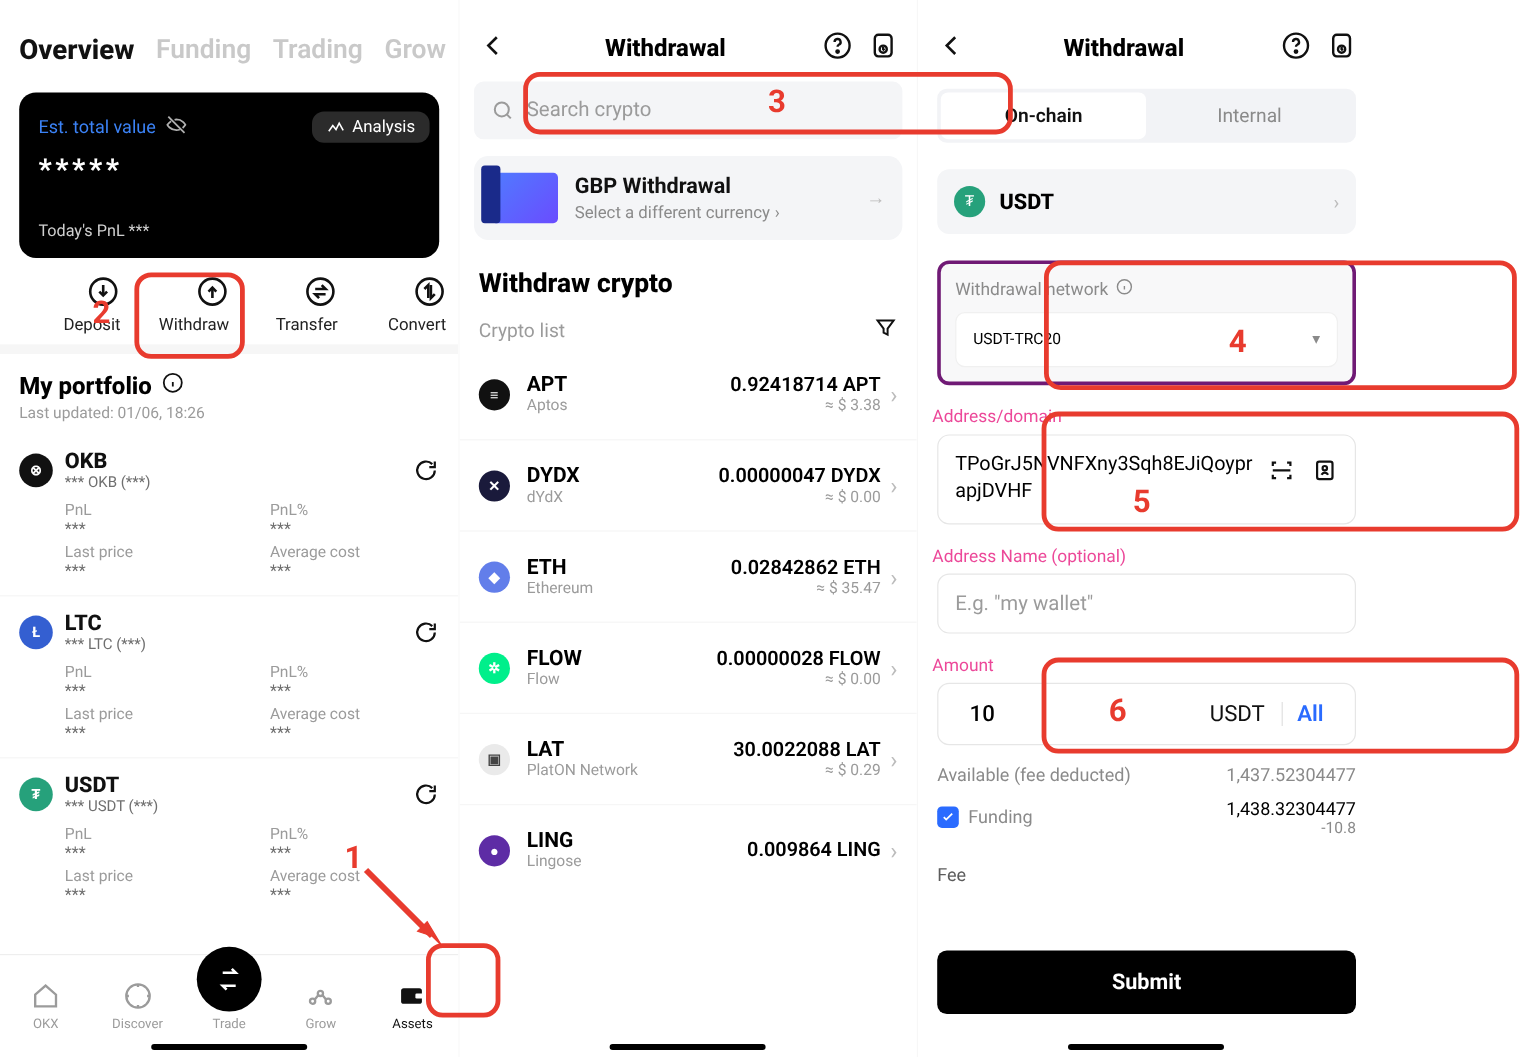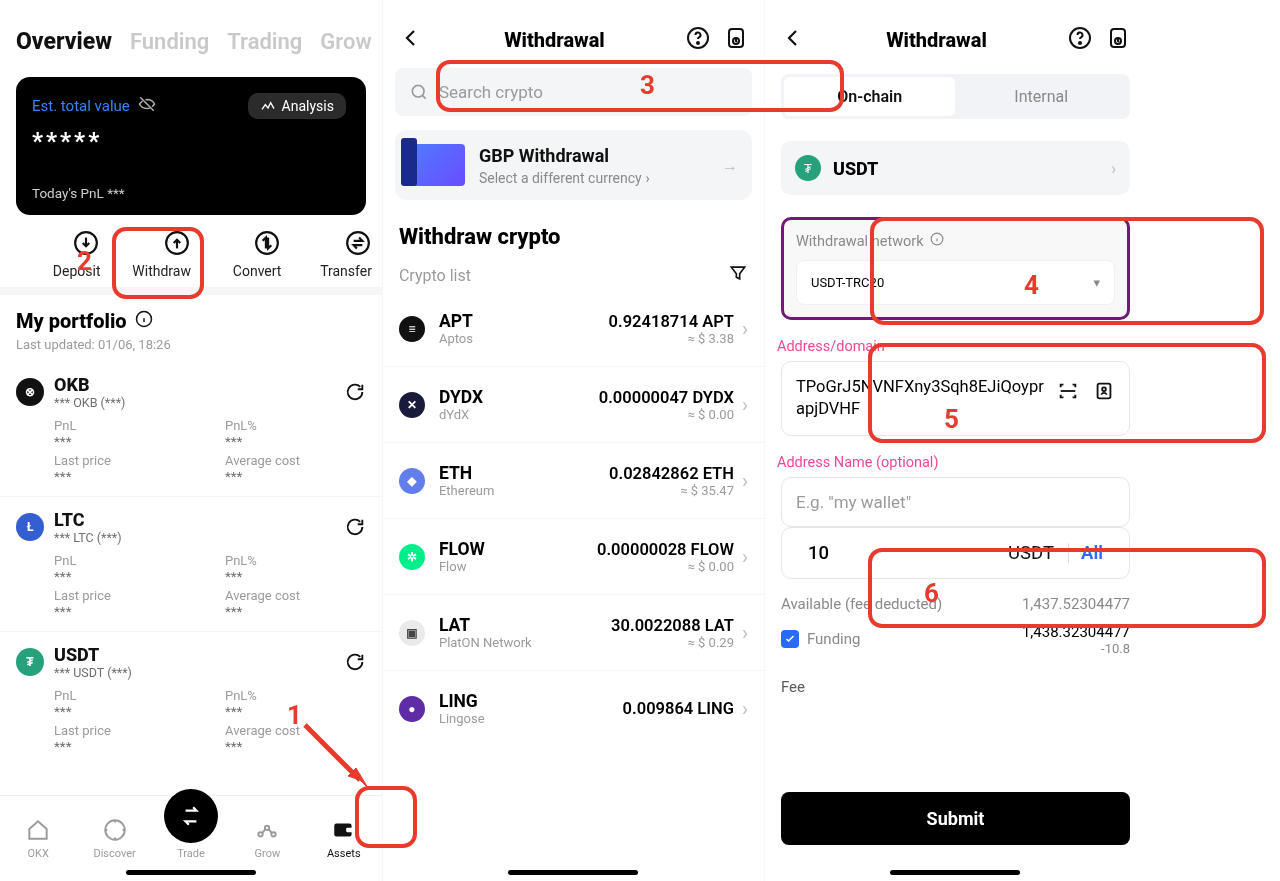--- a/index.html
+++ b/index.html
@@ -9,21 +9,21 @@
   .screen + .screen { border-left: 1px solid rgba(0,0,0,0.03); }
 
   
   .s1-tabs { display: flex; gap: 18px; padding: 28px 16px 4px 16px; align-items: center; }
   .s1-tab { font-size: 22px; font-weight: 600; color: #c9c9c9; cursor: pointer; }
   .s1-tab.active { color: #111; font-weight: 800; font-size: 23px; }
 
   .s1-card { margin: 18px 16px 0 16px; background: #000; border-radius: 14px; color: #fff; padding: 18px 16px 14px 16px; position: relative; }
   .s1-estrow { display: flex; align-items: center; gap: 8px; font-size: 15px; color: #3b82f6; }
   .s1-estrow svg { opacity: .85; }
-  .s1-analysis { position: absolute; right: 20px; top: 16px; background: #2b2b2b; color: #fff; border-radius: 10px; padding: 5px 12px; display: flex; align-items: center; gap: 6px; font-size: 14px; }
+  .s1-analysis { position: absolute; right: 8px; top: 16px; background: #2b2b2b; color: #fff; border-radius: 10px; padding: 5px 12px; display: flex; align-items: center; gap: 6px; font-size: 14px; }
   .s1-mask { font-size: 24px; font-weight: 800; letter-spacing: 3px; margin-top: 10px; }
   .s1-pnl { font-size: 13.5px; color: #cfcfcf; margin-top: 30px; }
 
   .s1-actions { display: flex; justify-content: space-around; margin: 14px 10px 6px 10px; }
   .s1-act { display: flex; flex-direction: column; align-items: flex-end; gap: 6px; width: 96px; cursor: pointer; }
   .s1-act .circ { width: 28px; height: 28px; display: flex; align-items: center; justify-content: center; }
   .s1-act .circ svg { width: 26px; height: 26px; }
   .s1-act span { font-size: 14px; color: #222; }
 
   .s1-sectiongap { height: 8px; background: #f6f6f6; margin-top: 8px; }
@@ -186,35 +186,35 @@
               <path d="M12 17V10"></path>
               <path d="M9 12l3-3 3 3"></path>
             </svg>
           </div>
         <span>Withdraw</span>
       </div>
       <div class="s1-act">
         <div class="circ">
             <svg viewBox="0 0 24 24" fill="none" stroke="#111" stroke-width="2">
               <circle cx="12" cy="12" r="10"></circle>
+              <path d="M8 10h8l-3-3"></path>
+              <path d="M16 14H8l3 3"></path>
+            </svg>
+          </div>
+        <span>Transfer</span>
+      </div>
+      <div class="s1-act">
+        <div class="circ">
+            <svg viewBox="0 0 24 24" fill="none" stroke="#111" stroke-width="2">
+              <circle cx="12" cy="12" r="10"></circle>
               <path d="M8 10l3-3v10"></path>
               <path d="M16 14l-3 3V7"></path>
             </svg>
           </div>
         <span>Convert</span>
-      </div>
-      <div class="s1-act">
-        <div class="circ">
-            <svg viewBox="0 0 24 24" fill="none" stroke="#111" stroke-width="2">
-              <circle cx="12" cy="12" r="10"></circle>
-              <path d="M8 10h8l-3-3"></path>
-              <path d="M16 14H8l3 3"></path>
-            </svg>
-          </div>
-        <span>Transfer</span>
       </div>
     </div>
 
     <div class="s1-sectiongap"></div>
 
     <div class="s1-mptitle">
       <span>My portfolio</span>
       <span><svg viewBox="0 0 24 24" width="18" height="18" fill="none" stroke="#111" stroke-width="2">
             <circle cx="12" cy="12" r="10"></circle>
             <path d="M12 8v.01M12 11v5"></path>
@@ -555,20 +555,21 @@
               <rect x="5" y="4" width="14" height="16" rx="2"></rect>
               <circle cx="12" cy="10" r="2"></circle>
               <path d="M9 16c.7-1.3 1.9-2 3-2s2.3.7 3 2"></path>
             </svg></span>
       </div>
     </div>
 
     <div class="s3-fieldlabel">Address Name (optional)</div>
     <div class="s3-input">E.g. "my wallet"</div>
 
+    <div class="s3-fieldlabel">Amount</div>
     <div class="s3-amount">
       <div class="val">10</div>
       <div class="unit">USDT</div>
       <div class="sep"></div>
       <div class="all">All</div>
     </div>
 
     <div class="s3-avail">
       <span>Available (fee deducted)</span>
       <span>1,437.52304477</span>

